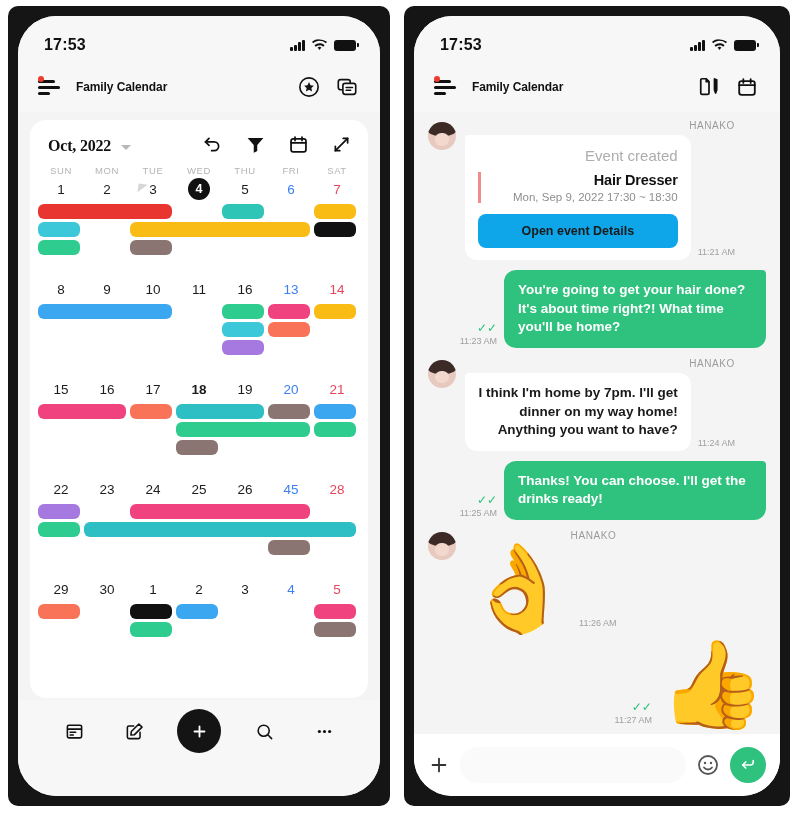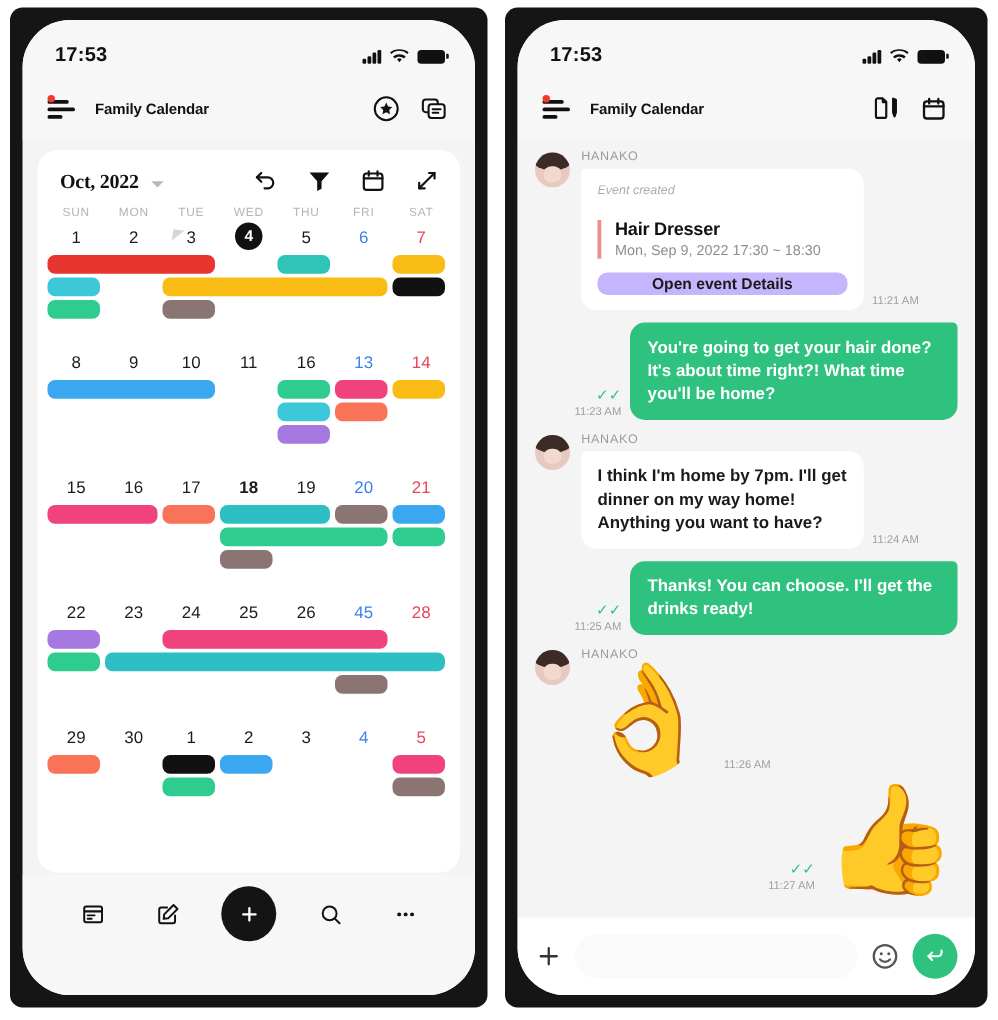--- a/index.html
+++ b/index.html
@@ -132,45 +132,45 @@
   .toast-arrow svg { width: 100%; height: 100%; }
 
   
   .chat-body {
     position: absolute; top: 96px; left: 0; right: 0; bottom: 62px;
     background: #f4f4f4; padding: 8px 14px 0 14px; overflow: hidden;
   }
   .msg-row { display: flex; margin-bottom: 10px; }
   .msg-row.out { justify-content: flex-end; align-items: flex-end; }
   .avatar { width: 28px; height: 28px; border-radius: 50%; overflow: hidden; flex: 0 0 auto; margin-top: 2px; }
-  .in-col { margin-left: 9px; max-width: 270px; }
+  .in-col { margin-left: 9px; max-width: 270px; text-align: right; }
   .sender { font-size: 10px; color: #9b9b9b; letter-spacing: .6px; margin-bottom: 4px; }
   .bubble-in {
     background: #fff; border-radius: 4px 12px 12px 12px;
     padding: 11px 13px; font-size: 13.5px; line-height: 1.38; color: #1a1a1a; font-weight: 700;
   }
   .bubble-out {
     background: #2ec27e; border-radius: 12px 4px 12px 12px;
     padding: 11px 14px; font-size: 13.5px; line-height: 1.38; color: #fff; font-weight: 700; max-width: 262px;
   }
   .time { font-size: 9px; color: #9f9f9f; white-space: nowrap; }
   .meta-out { display: flex; flex-direction: column; align-items: flex-end; justify-content: flex-end;
               margin-right: 7px; gap: 2px; padding-bottom: 2px; }
   .meta-in { align-self: flex-end; margin-left: 7px; padding-bottom: 3px; }
   .ticks { color: #2ec27e; font-size: 12px; line-height: 1; }
 
   .event-card {
     background: #fff; border-radius: 4px 12px 12px 12px; padding: 12px 13px 12px 13px; width: 232px;
   }
-  .event-created { font-size: 10px; color: #adadad; margin-bottom: 18px; font-style: italic; }
+  .event-created { font-size: 15px; color: #adadad; margin-bottom: 8px; }
   .event-main { border-left: 3px solid #f28b8b; padding-left: 11px; }
   .event-title { font-size: 14.5px; font-weight: 700; color: #111; letter-spacing: -.2px; }
   .event-when { font-size: 11.5px; color: #8e8e8e; margin-top: 3px; }
   .event-btn {
-    margin-top: 11px; background: #c4b5fd; border-radius: 8px; height: 18px;
+    margin-top: 11px; background: #0ea5e9; border-radius: 8px; height: 34px;
     display: flex; align-items: center; justify-content: center;
     font-size: 12.5px; font-weight: 700; color: #1a1a1a; cursor: pointer;
   }
   .sticker { font-size: 86px; line-height: 1; }
 
   
   .chat-input {
     position: absolute; left: 0; right: 0; bottom: 0; height: 62px;
     background: #fff; display: flex; align-items: center; padding: 0 14px; gap: 10px;
   }

